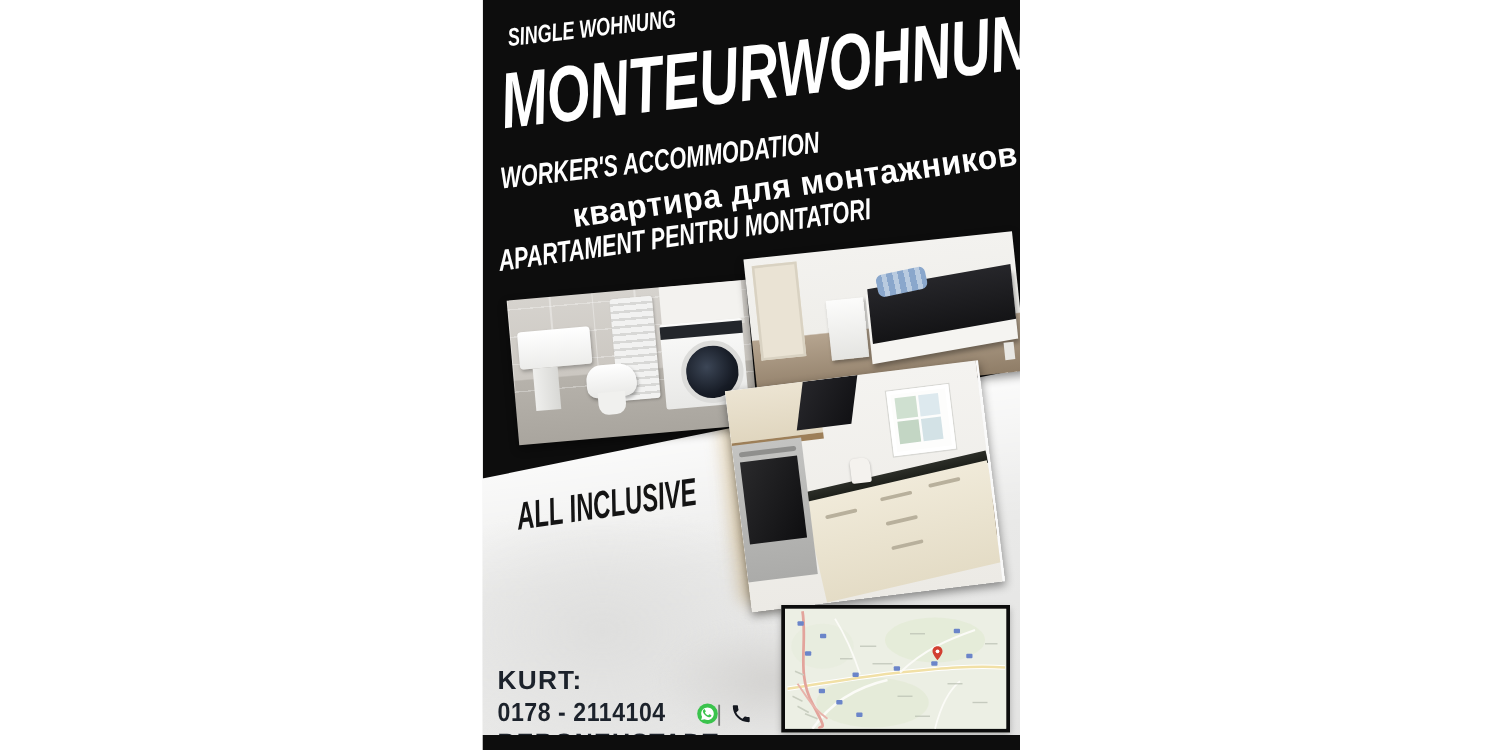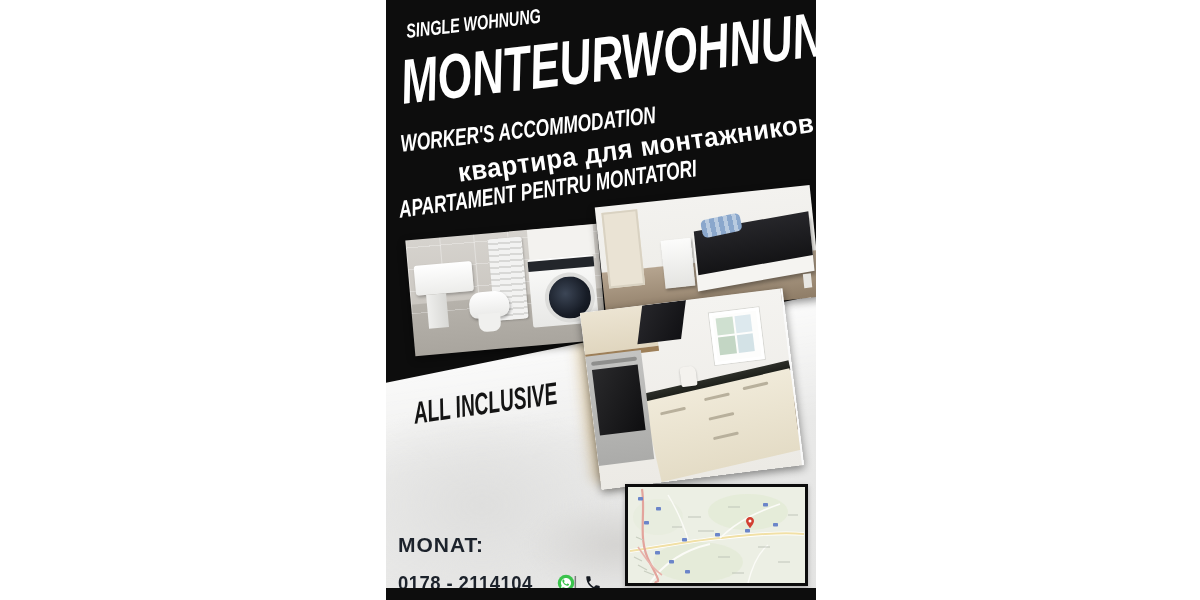--- a/index.html
+++ b/index.html
@@ -45,21 +45,21 @@
     font-style:italic;white-space:nowrap;transform-origin:left top;transform:rotate(-8deg) scaleX(.62);}
 
   .pricing{position:absolute;left:12px;top:454px;color:#161616;font-weight:700;}
   .pricing .row{white-space:nowrap;transform-origin:left top;display:block;}
   .p-prefix{font-size:18px;transform:scaleX(.7);}
   .p-day{font-size:25px;margin-top:3px;transform:scaleX(.55);}
   .p-month{font-size:25px;margin-top:1px;transform:scaleX(.60);}
 
   .contact{position:absolute;left:12px;top:533px;color:#1c222b;font-weight:700;}
   .c-name{font-size:21px;letter-spacing:1px;}
-  .c-row{display:flex;align-items:center;gap:6px;margin-top:14px;height:24px;}
+  .c-row{display:flex;align-items:center;gap:6px;margin-top:2px;height:24px;}
   .c-phone{font-size:21px;letter-spacing:.5px;display:inline-block;transform-origin:left center;transform:scaleX(.88);white-space:nowrap;}
   .c-sep{font-size:18px;color:#7a7a7a;font-weight:400;margin-left:-8px;}
   .c-city{font-size:20px;letter-spacing:1px;margin-top:1px;}
   .icn{width:18px;height:18px;display:inline-block;flex:0 0 auto;}
 
   
   .photo{position:absolute;overflow:hidden;box-shadow:0 3px 8px rgba(0,0,0,.45);}
   .ph-bath{left:24px;top:232px;width:192px;height:116px;transform:rotate(-5deg);
     background:linear-gradient(#d6d3ce 0%,#cbc7c1 55%,#b6b2ab 56%,#a9a59e 100%);}
   .ph-bed{left:214px;top:196px;width:216px;height:112px;transform:rotate(-6deg);
@@ -180,21 +180,21 @@
       <div class="part k-oven-handle"></div>
       <div class="part k-oven-glass"></div>
     </div>
     <div class="part k-kettle"></div>
   </div>
 
   <div class="badge">ALL INCLUSIVE</div>
 
 
   <div class="contact">
-    <div class="c-name">MONAT:</div>
+    <div class="c-name">KURT:</div>
     <div class="c-row">
       <span class="c-phone">0178 - 2114104</span>
       <span class="icn">
         <svg viewBox="0 0 24 24" width="18" height="18">
           <circle cx="12" cy="12" r="11" fill="#3ac34c"></circle>
           <path fill="#ffffff" d="M12 5.2c-3.7 0-6.7 3-6.7 6.7 0 1.2.3 2.3.9 3.3l-1 3.5 3.6-.9c1 .5 2.1.8 3.2.8 3.7 0 6.7-3 6.7-6.7s-3-6.7-6.7-6.7zm3.9 9.5c-.2.5-1 .9-1.4 1-.4 0-.8.2-2.7-.6-2.3-.9-3.7-3.2-3.8-3.4-.1-.2-.9-1.2-.9-2.3 0-1.1.6-1.6.8-1.8.2-.2.4-.3.6-.3h.4c.1 0 .3-.1.5.4l.7 1.6c.1.1.1.3 0 .4l-.3.4-.4.4c-.1.1-.2.3-.1.5.1.2.6 1 1.3 1.6.9.8 1.6 1 1.8 1.1.2.1.4.1.5-.1l.8-.9c.2-.2.3-.2.5-.1l1.5.7c.2.1.4.2.4.3.1.1.1.6-.2 1.1z"></path>
         </svg>
       </span>
       <span class="c-sep">|</span>
       <span class="icn">

